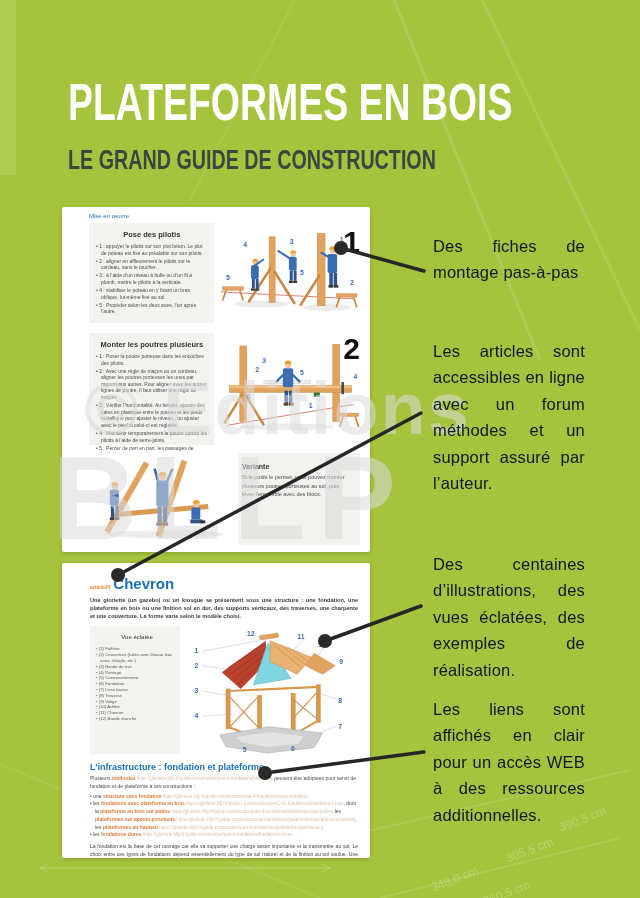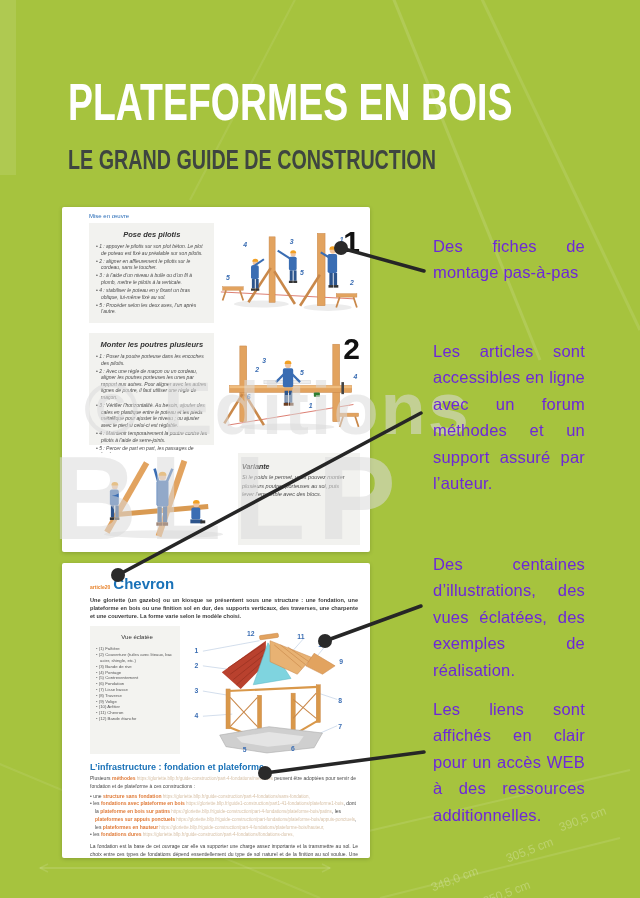--- a/index.html
+++ b/index.html
@@ -26,21 +26,21 @@
   .subtitle{position:absolute;left:68px;top:145px;font-size:27px;font-weight:bold;color:var(--subtitle);
     transform:scaleX(.73);transform-origin:left top;white-space:nowrap;z-index:2;}
 
   
   .card{position:absolute;left:62px;width:308px;background:var(--card-bg);border-radius:2px;
     box-shadow:0 1px 4px rgba(0,0,0,.18);z-index:1;}
   #card1{top:207px;height:345px;}
   #card2{top:563px;height:295px;overflow:hidden;}
 
   .mise-link{display:block;margin:6px 10px 0 27px;font-size:6px;color:var(--link-blue);text-decoration:none;}
-  .sec{margin:4px 10px 0 27px;background:var(--panel-bg);display:flex;font-style:italic;}
+  .sec{margin:4px 10px 0 27px;background:var(--panel-bg);display:flex;}
   #sec-pose{height:100px;}
   #sec-monter{margin-top:10px;height:112px;}
   #sec-variante{margin-top:8px;height:92px;}
   .sec-text{width:46%;padding:5px 6px 4px 7px;}
   .sec-title{font-size:7.5px;font-weight:bold;color:#333;text-align:center;margin:2px 0 4px;}
   .tiny-bullet{font-size:5px;color:#4a4a4a;line-height:1.32;margin-bottom:1.5px;padding-left:5px;text-indent:-5px;}
   .tiny-bullet::before{content:"• ";}
   .sec-illo{flex:1;background:#fff;position:relative;}
   .fig-num{position:absolute;right:10px;font-size:30px;font-weight:bold;color:#111;line-height:1;z-index:3;}
   #fig1{top:20px;}
@@ -74,21 +74,21 @@
 
   
   .wm{position:absolute;font-weight:bold;color:rgba(218,218,218,.55);z-index:5;pointer-events:none;white-space:nowrap;}
   #wm1{left:84px;top:366px;font-size:74px;letter-spacing:2px;}
   #wm2{left:52px;top:430px;font-size:118px;letter-spacing:12px;}
 
   
   #callouts{position:absolute;inset:0;z-index:8;pointer-events:none;}
 
   
-  .ann{position:absolute;left:433px;width:152px;color:#6d28d9;font-size:16.5px;line-height:1.6;
+  .ann{position:absolute;left:433px;width:152px;color:#0f172a;font-size:16.5px;line-height:1.6;
     text-align:justify;letter-spacing:.2px;z-index:9;}
   #ann1{top:233px;}
   #ann2{top:338px;}
   #ann3{top:551px;}
   #ann4{top:696px;}
 </style>
 </head>
 <body>
 
 <div id="page">

